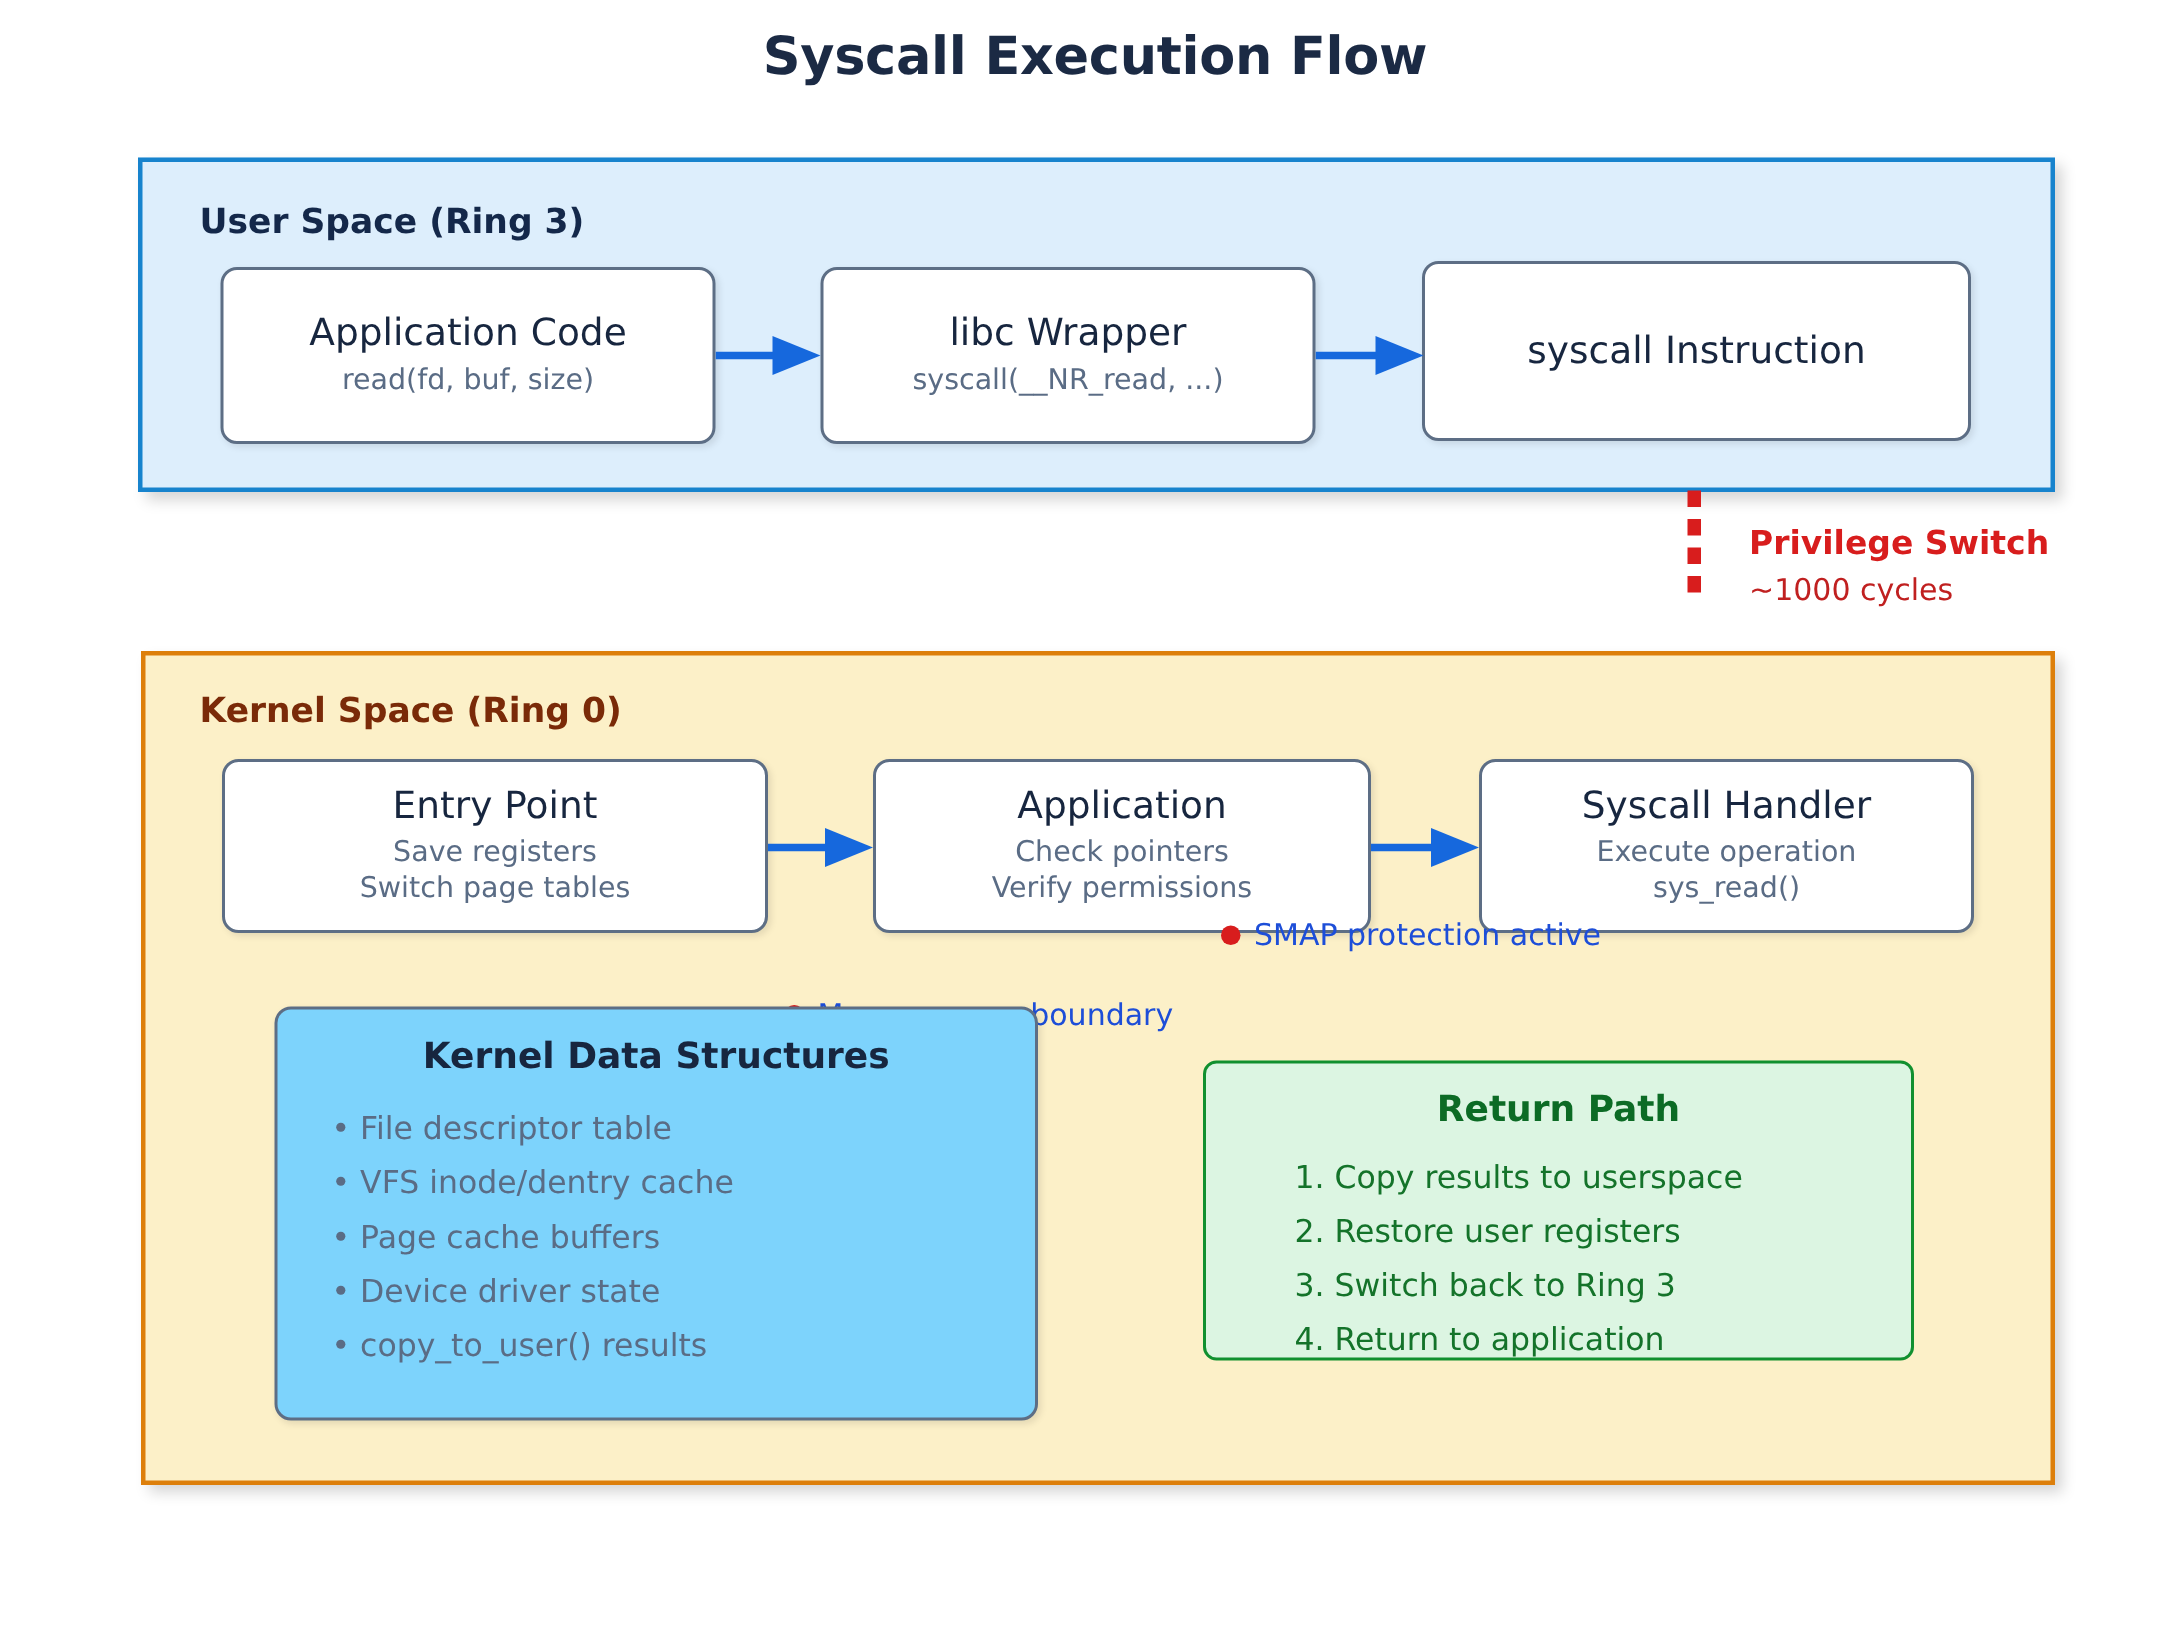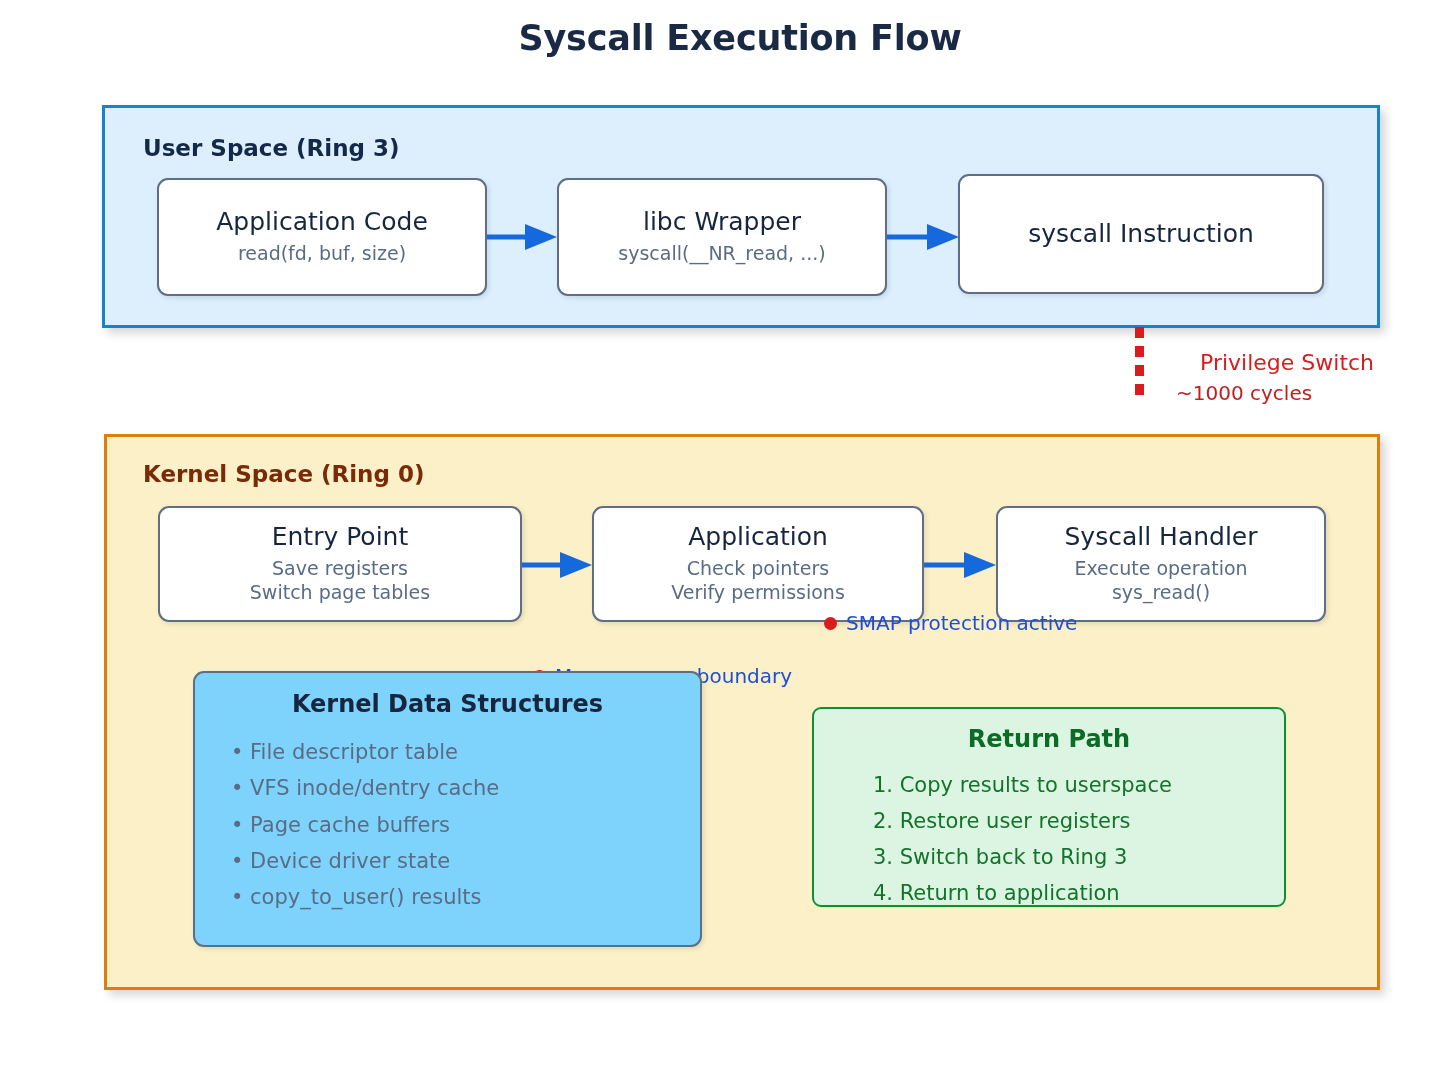--- a/index.html
+++ b/index.html
@@ -10,21 +10,21 @@
   body {
     width: 1456px;
     height: 1092px;
     position: relative;
     font-family: "DejaVu Sans", "Liberation Sans", sans-serif;
     overflow: hidden;
   }
 
   #canvas {
     position: absolute;
-    left: 12px; top: 0;
+    left: 2px; top: 0;
     width: 1420px;
     height: 1092px;
   }
 
   
   .title {
     position: absolute;
     left: 0;
     top: 18px;
     width: 1456px;
@@ -131,24 +131,23 @@
     left: 0;
     width: 9px;
     height: 11px;
     background: #d81d1d;
   }
   .priv-label {
     position: absolute;
     left: 1164px;
     top: 350px;
     font-size: 22px;
-    font-weight: normal;
+    font-weight: bold;
     color: #d81d1d;
     white-space: nowrap;
-    margin-left: 24px;
   }
   .priv-sub {
     position: absolute;
     left: 1164px;
     top: 381px;
     font-size: 20px;
     color: #c02020;
     white-space: nowrap;
   }
 

